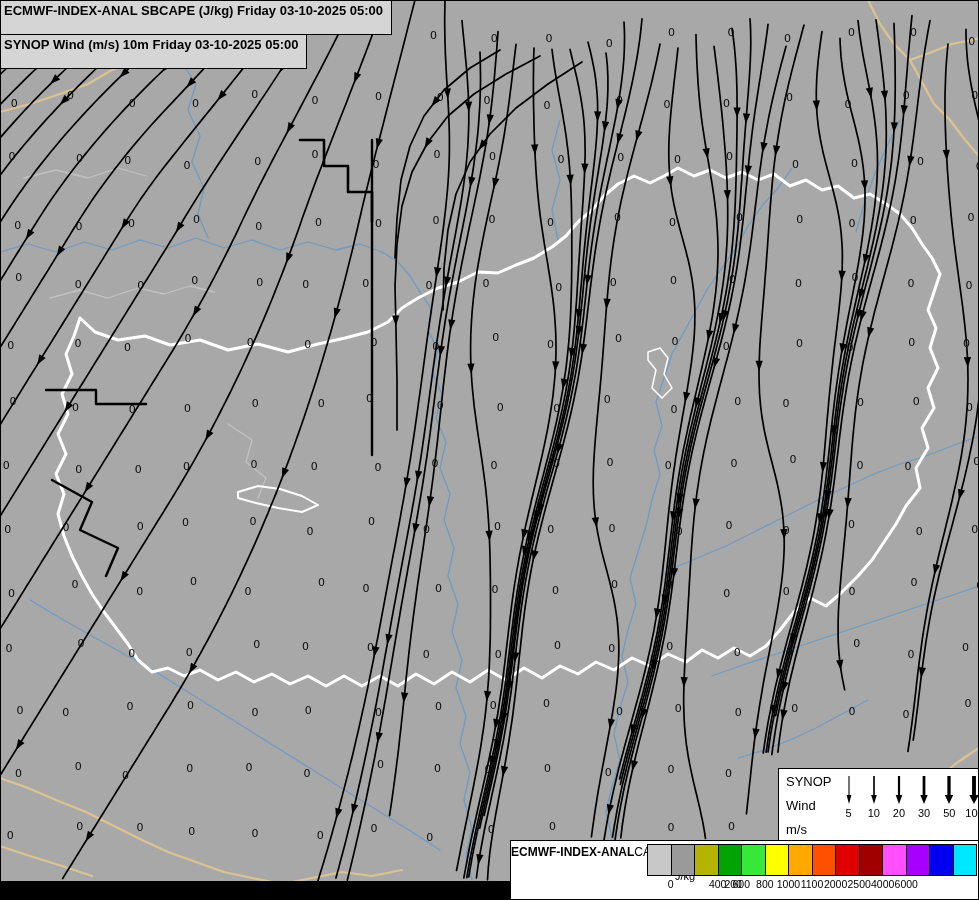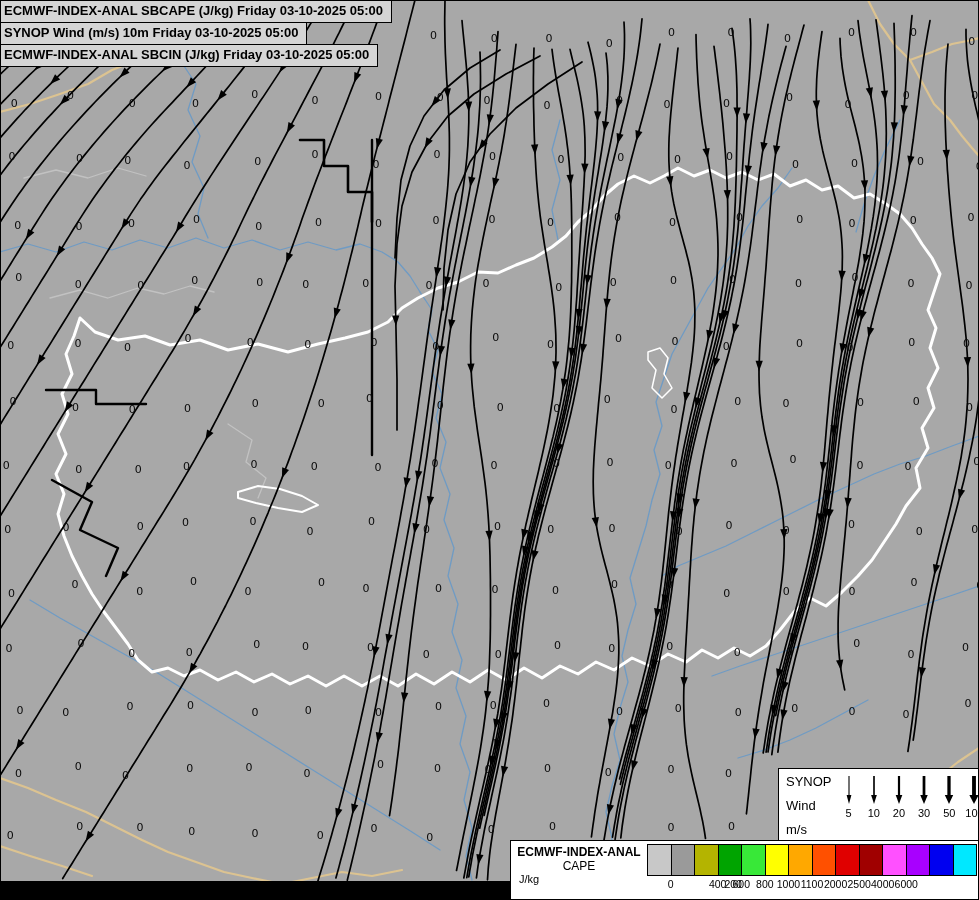--- a/index.html
+++ b/index.html
@@ -3,38 +3,38 @@
 <meta charset="utf-8">
 <style>
   html,body{margin:0;padding:0}
   body{width:979px;height:900px;overflow:hidden;font-family:"Liberation Sans","DejaVu Sans",sans-serif}
   .screen{position:relative;width:979px;height:900px;background:#a8a8a8;overflow:hidden}
   #mapsvg{position:absolute;left:0;top:0;z-index:1}
   .map-frame{position:absolute;inset:0;border:1px solid #000;z-index:8;pointer-events:none}
 
   
   .title-box{position:absolute;left:0;top:0;z-index:5}
-  .title-line{display:table;background:#d5d5d5;border:1px solid #000;padding:1px 8px 2px 3px;
+  .title-line{display:table;background:#d5d5d5;border:1px solid #000;padding:1px 8px 14px 3px;
               font-size:13px;font-weight:bold;color:#000;white-space:nowrap;line-height:18px}
   .title-line + .title-line{margin-top:-1px}
 
   
   .synop-legend{position:absolute;left:778px;top:768px;width:201px;height:71px;background:#fff;
                 border:1px solid #000;z-index:5;display:flex;padding:4px 4px 2px 7px;color:#000}
   .synop-text{width:50px;display:flex;flex-direction:column;justify-content:space-between;
               font-size:13px;padding:1px 0 7px}
   .synop-arrows{flex:1;display:flex}
   .arrow-col{flex:1;display:flex;flex-direction:column;align-items:center}
   .arrow-col svg{display:block}
   .arrow-col .speed{font-size:11px;margin-top:1px}
 
   
   .cape-legend{position:absolute;left:510px;top:840px;width:469px;height:60px;background:#fff;
                border:1px solid #000;z-index:5;display:flex;color:#000}
-  .cape-text{width:136px;display:flex;flex-direction:column;align-items:center;padding-top:4px}
+  .cape-text{width:136px;display:flex;flex-direction:row;align-items:flex-start;padding-top:4px}
   .cape-model{font-size:12px;font-weight:bold;white-space:nowrap}
   .cape-param{font-size:12px;font-weight:normal;margin-top:0}
   .cape-unit{font-size:11px;margin-top:auto;align-self:flex-start;margin-left:8px;margin-bottom:19px}
   .cape-bar{flex:1;display:flex;flex-direction:column;padding:3px 3px 0 0}
   .cape-cells{height:30px;display:flex;border:1px solid #000}
   .cape-cell{flex:1}
   .cape-cell + .cape-cell{border-left:1px solid #000}
   .cape-values{position:relative;height:18px;font-size:10.5px}
   .cape-value{position:absolute;top:2px;transform:translateX(-50%)}
 
@@ -503,21 +503,20 @@
         <text x="487.8" y="832.5" font-size="11" font-family="&quot;DejaVu Sans&quot;,&quot;Liberation Sans&quot;,sans-serif" fill="#0a0a0a">0</text>
         <text x="548.9" y="829.8" font-size="11" font-family="&quot;DejaVu Sans&quot;,&quot;Liberation Sans&quot;,sans-serif" fill="#0a0a0a">0</text>
         <text x="667.5" y="830.9" font-size="11" font-family="&quot;DejaVu Sans&quot;,&quot;Liberation Sans&quot;,sans-serif" fill="#0a0a0a">0</text>
         <text x="728.0" y="829.6" font-size="11" font-family="&quot;DejaVu Sans&quot;,&quot;Liberation Sans&quot;,sans-serif" fill="#0a0a0a">0</text>
       </g>
     </svg>
 
   <div class="title-box">
     <div class="title-line">ECMWF-INDEX-ANAL SBCAPE (J/kg) Friday 03-10-2025 05:00</div>
     <div class="title-line">SYNOP Wind (m/s) 10m Friday 03-10-2025 05:00</div>
-    <div class="title-line">ECMWF-INDEX-ANAL SBCIN (J/kg) Friday 03-10-2025 05:00</div>
   </div>
 
   <div class="synop-legend">
     <div class="synop-text">
       <div>SYNOP</div>
       <div>Wind</div>
       <div>m/s</div>
     </div>
     <div class="synop-arrows" id="synop-arrows">
         <div class="arrow-col">

